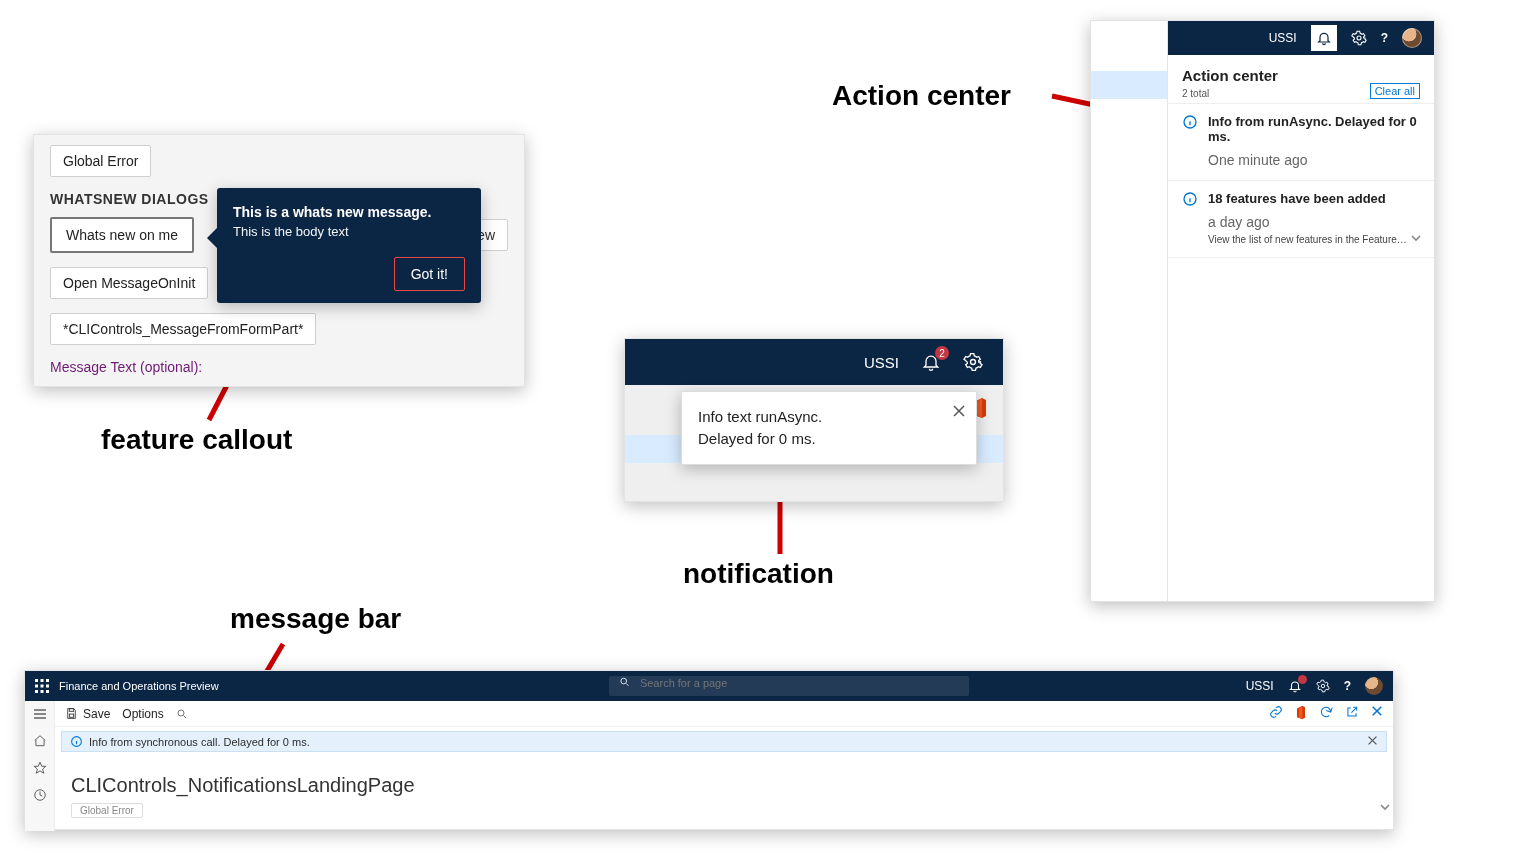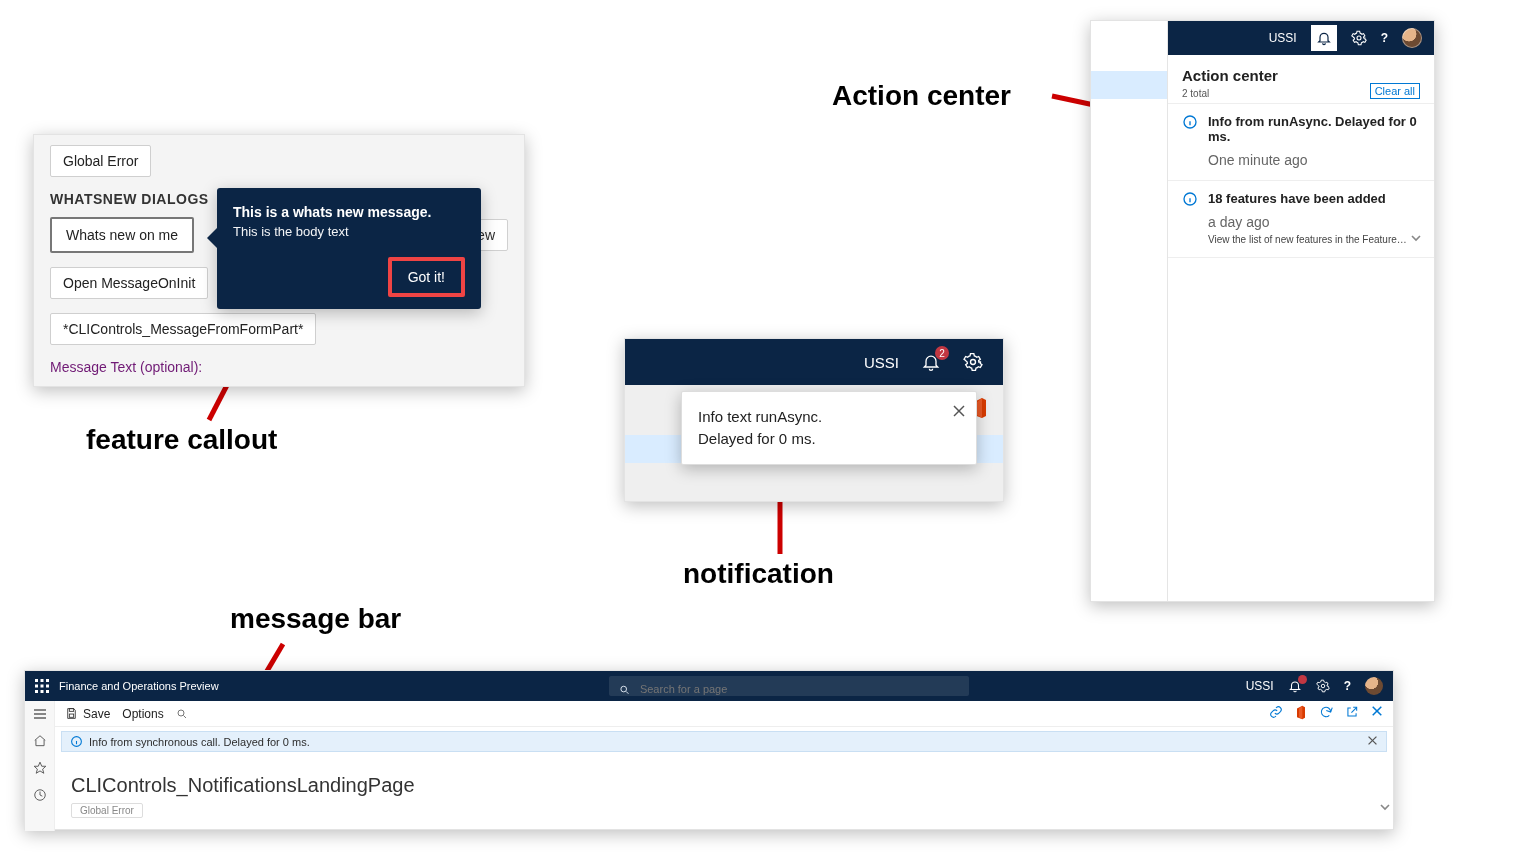--- a/index.html
+++ b/index.html
@@ -18,21 +18,21 @@
 .pill-btn{display:inline-block;padding:7px 12px;background:#fff;border:1px solid var(--border);border-radius:2px;font-size:14px;cursor:pointer;}
 .section-label{font-weight:700;letter-spacing:.5px;font-size:14px;color:#333;margin:12px 0 10px;}
 .btn-heavy{display:inline-block;padding:8px 14px;background:#fff;border:2px solid #777;border-radius:2px;font-size:14px;cursor:pointer;}
 .btn-row{margin:0 0 14px 0;}
 .muted-bottom{color:#701a75;font-size:14px;margin-top:4px;}
 
 .tooltip{position:absolute;left:217px;top:188px;width:264px;background:var(--navy);color:#fff;border-radius:3px;padding:16px 16px 12px 16px;}
 .tooltip .title{font-weight:700;font-size:14px;}
 .tooltip .body{margin-top:4px;font-size:13px;opacity:.95;}
 .tooltip .actions{text-align:right;margin-top:18px;}
-.tooltip .gotit{display:inline-block;padding:8px 16px;border:4px solid #ef4444;color:#fff;background:transparent;cursor:pointer;font-size:14px;border-radius:2px;}
+.tooltip .gotit{display:inline-block;padding:8px 16px;border:1px solid #ef4444;color:#fff;background:transparent;cursor:pointer;font-size:14px;border-radius:2px;}
 .tooltip .pointer{position:absolute;left:-10px;top:40px;width:0;height:0;border-top:10px solid transparent;border-bottom:10px solid transparent;border-right:10px solid var(--navy);}
 
 
 .notif-wrap{position:absolute;left:624px;top:338px;width:380px;height:164px;background:#efefef;border:1px solid #e3e3e3;}
 .notif-bar{height:46px;background:var(--navy);color:#fff;display:flex;align-items:center;justify-content:flex-end;gap:22px;padding:0 20px;}
 .notif-bar .ussi{font-size:15px;}
 .notif-bar .bell{position:relative;}
 .notif-bar .badge{position:absolute;top:-6px;right:-8px;background:#c23742;color:#fff;font-size:10px;border-radius:50%;width:14px;height:14px;display:flex;align-items:center;justify-content:center;}
 .notif-gear svg{display:block;}
 .notif-stripe{height:28px;background:var(--lightblue);margin-top:50px;}
@@ -56,21 +56,21 @@
 .ac-item .t1{font-size:13px;font-weight:600;}
 .ac-item .t2{font-size:14px;color:#666;margin-top:8px;}
 .ac-item .t3{font-size:10px;color:#444;margin-top:4px;max-width:200px;white-space:nowrap;overflow:hidden;text-overflow:ellipsis;}
 .ac-item .chev{position:absolute;right:12px;bottom:10px;color:#888;}
 
 
 .page{position:absolute;left:24px;top:670px;width:1370px;height:160px;border:1px solid #e3e3e3;background:#fff;}
 .page-top{height:30px;background:var(--navy);color:#fff;display:flex;align-items:center;padding:0 10px;gap:10px;}
 .page-top .waffle{cursor:pointer;}
 .page-top .title{font-size:11px;font-weight:400;}
-.page-top .search{margin-left:380px;display:flex;align-items:flex-end;gap:8px;background:rgba(255,255,255,.10);height:20px;padding:0 10px;border-radius:2px;width:360px;}
+.page-top .search{margin-left:380px;display:flex;align-items:flex-start;gap:8px;background:rgba(255,255,255,.10);height:20px;padding:0 10px;border-radius:2px;width:360px;}
 .page-top .search input{background:transparent;border:none;outline:none;color:#dfe8f2;font-size:11px;width:100%;}
 .page-top .right{margin-left:auto;display:flex;align-items:center;gap:14px;font-size:12px;}
 .page-top .right .avatar{width:18px;height:18px;border-radius:50%;background:radial-gradient(circle at 35% 30%,#e6b58a 0 38%,#6d4a32 40% 100%);}
 .page-top .badge-sm{position:absolute;top:-4px;right:-5px;width:9px;height:9px;border-radius:50%;background:#c23742;}
 
 .page-body{position:relative;height:130px;}
 .left-rail{position:absolute;left:0;top:0;bottom:0;width:30px;background:#f7f7f7;border-right:1px solid #eee;display:flex;flex-direction:column;align-items:center;gap:10px;padding-top:6px;color:#555;}
 .left-rail .ritem{cursor:pointer;}
 .main-area{margin-left:30px;}
 .toolbar{height:26px;display:flex;align-items:center;gap:12px;padding:0 10px;border-bottom:1px solid #eee;}
@@ -84,21 +84,21 @@
 .page-heading{padding:18px 16px 0 16px;font-size:20px;color:#333;}
 .page-pill{margin:6px 0 0 16px;display:inline-block;font-size:10px;color:#888;border:1px solid #ddd;padding:1px 8px;border-radius:2px;}
 .page-scroll{position:absolute;right:2px;top:100px;color:#888;}
 
 
 .icon{display:inline-flex;align-items:center;justify-content:center;}
 </style>
 </head>
 <body>
 
-<div class="big-label" style="left:86px;top:424px;">feature callout</div>
+<div class="big-label" style="left:101px;top:424px;">feature callout</div>
 <div class="big-label" style="left:683px;top:558px;">notification</div>
 <div class="big-label" style="left:832px;top:80px;">Action center</div>
 <div class="big-label" style="left:230px;top:603px;">message bar</div>
 
 <svg style="position:absolute;left:0;top:0;width:1519px;height:853px;pointer-events:none;">
   <defs>
     <marker id="ah" markerWidth="12" markerHeight="12" refX="3" refY="5" orient="auto" markerUnits="strokeWidth">
       <path d="M0,0 L10,5 L0,10 Z" fill="#cc0000"></path>
     </marker>
   </defs>

